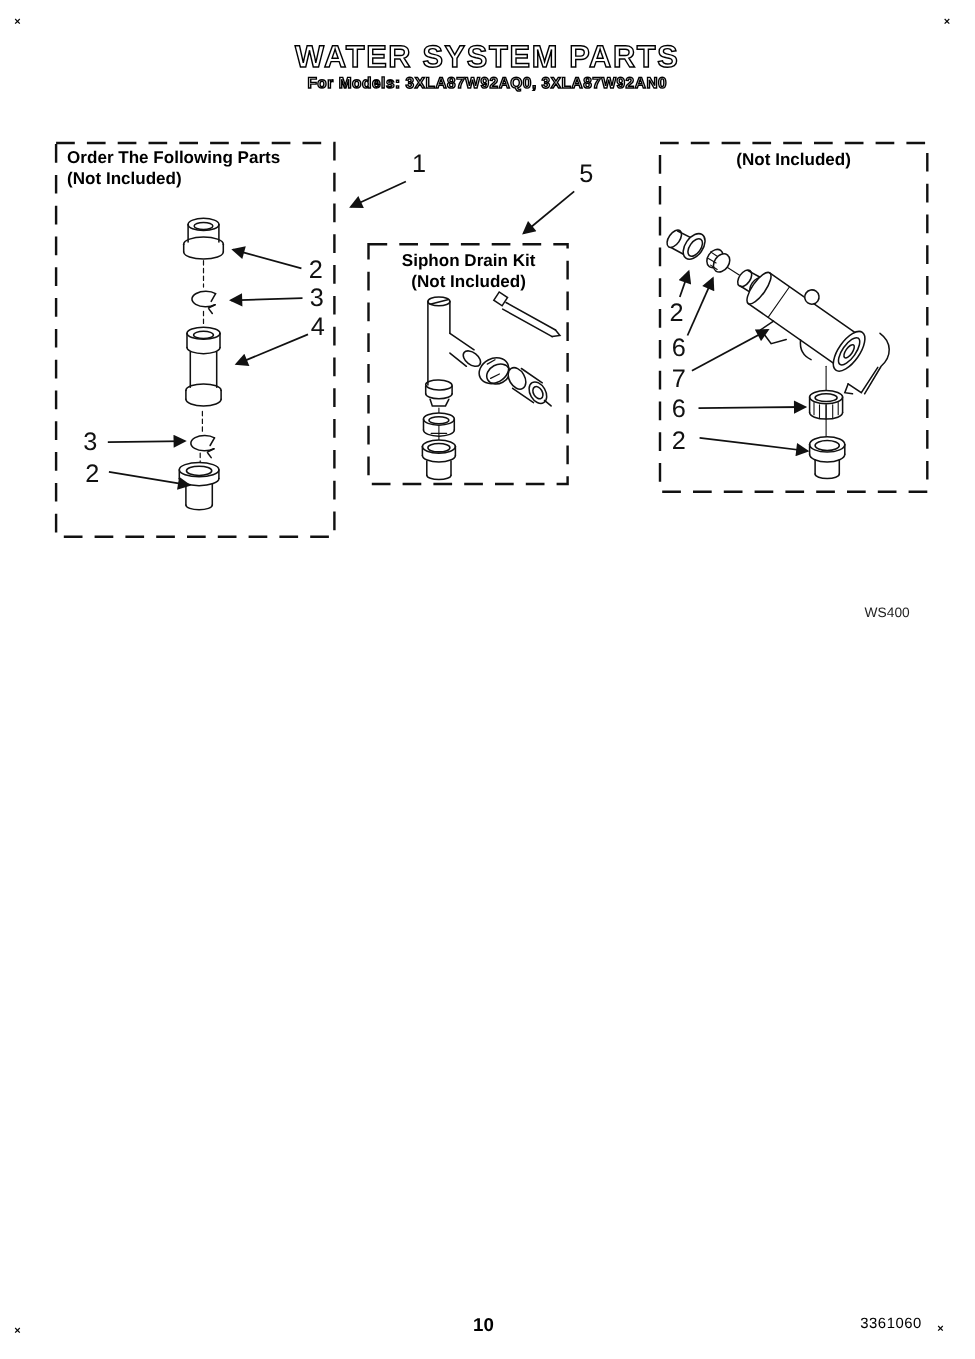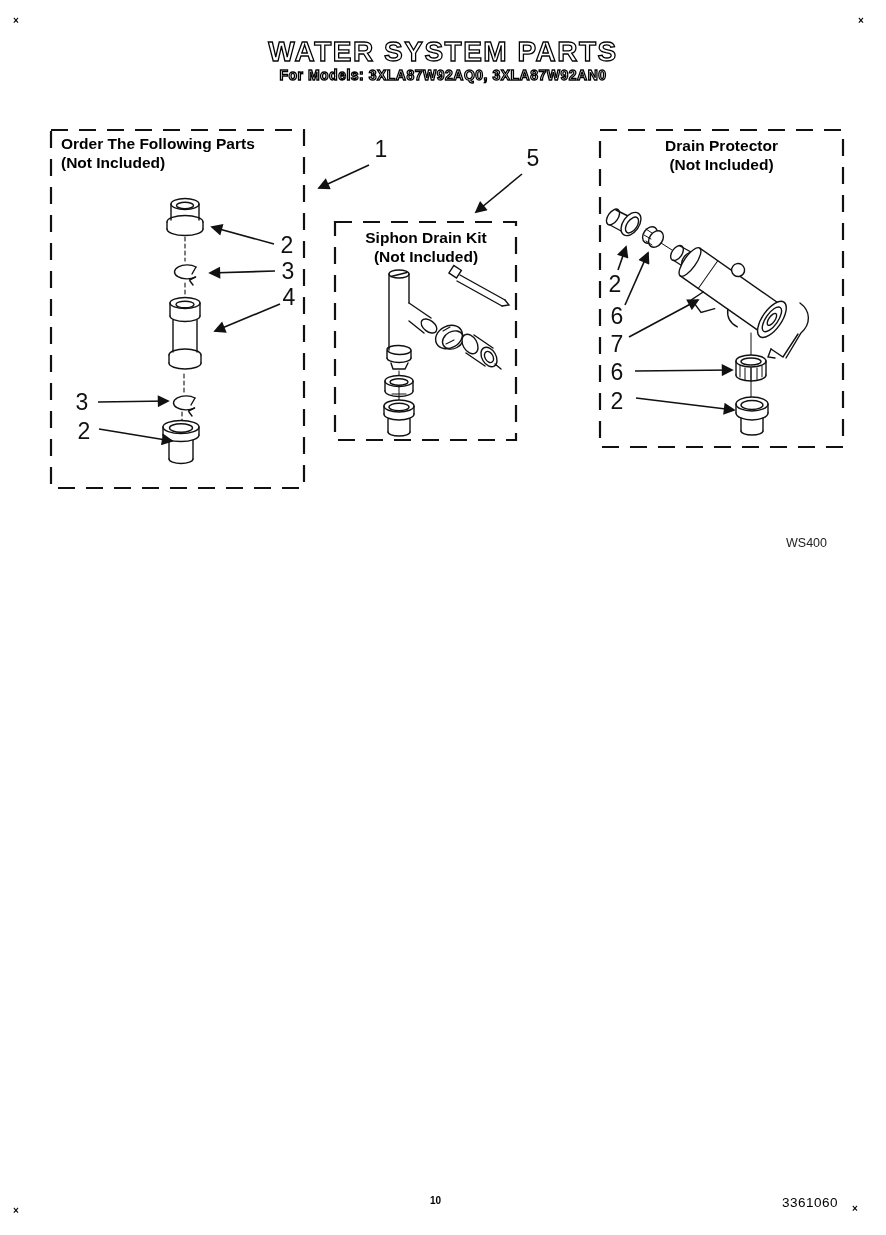--- a/index.html
+++ b/index.html
@@ -13,21 +13,21 @@
   .models{top:53px;font-size:14px;letter-spacing:.5px;}
   .colors{top:72px;font-size:18px;}
   .colors .gap{display:inline-block;width:26px;}
   
   .boxhead{font-weight:bold;font-size:15.5px;line-height:19px;}
   .boxhead.center{text-align:center;}
   
   .callout{position:absolute;font-size:23px;color:#111;transform:translate(-50%,-50%);line-height:1;}
   
   .ws{font-size:12.5px;color:#222;}
-  .pgnum{font-size:10px;font-weight:bold;}
+  .pgnum{font-size:17px;font-weight:bold;}
   .docnum{font-size:13.5px;font-weight:normal;letter-spacing:.5px;}
   .regmark{font-size:10px;font-weight:bold;color:#000;line-height:1;}
   svg{position:absolute;left:0;top:0;}
 </style>
 </head>
 <body>
 
 <div id="page">
 
   <span class="abs regmark" style="left:13px;top:16px;">×</span>
@@ -244,37 +244,36 @@
 
   <div class="abs boxhead" style="left:61px;top:134px;width:238px;">
     <div>Order The Following Parts</div>
     <div>(Not Included)</div>
   </div>
   <div class="abs boxhead center" style="left:340px;top:228px;width:172px;">
     <div>Siphon Drain Kit</div>
     <div>(Not Included)</div>
   </div>
   <div class="abs boxhead center" style="left:605px;top:136px;width:233px;">
-    <div>Drain Protector</div>
     <div>(Not Included)</div>
   </div>
 
   <span class="callout" style="left:381px;top:149px;">1</span>
   <span class="callout" style="left:533px;top:158px;">5</span>
 
   <span class="callout" style="left:287px;top:245px;">2</span>
   <span class="callout" style="left:288px;top:271px;">3</span>
   <span class="callout" style="left:289px;top:297px;">4</span>
   <span class="callout" style="left:82px;top:402px;">3</span>
   <span class="callout" style="left:84px;top:431px;">2</span>
 
   <span class="callout" style="left:615px;top:284px;">2</span>
   <span class="callout" style="left:617px;top:316px;">6</span>
   <span class="callout" style="left:617px;top:344px;">7</span>
   <span class="callout" style="left:617px;top:372px;">6</span>
   <span class="callout" style="left:617px;top:401px;">2</span>
 
-  <span class="abs ws" style="left:786px;top:536px;">WS400</span>
+  <span class="abs ws" style="left:786px;top:550px;">WS400</span>
 
   <span class="abs pgnum" style="left:430px;top:1195px;">10</span>
   <span class="abs docnum" style="left:782px;top:1195px;">3361060</span>
 
 </div>
 
 </body></html>

